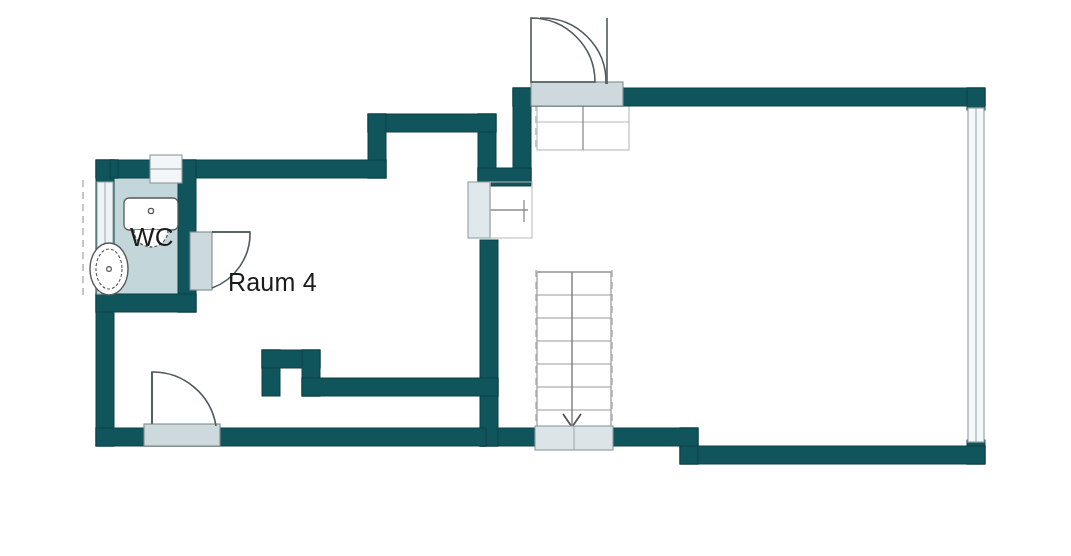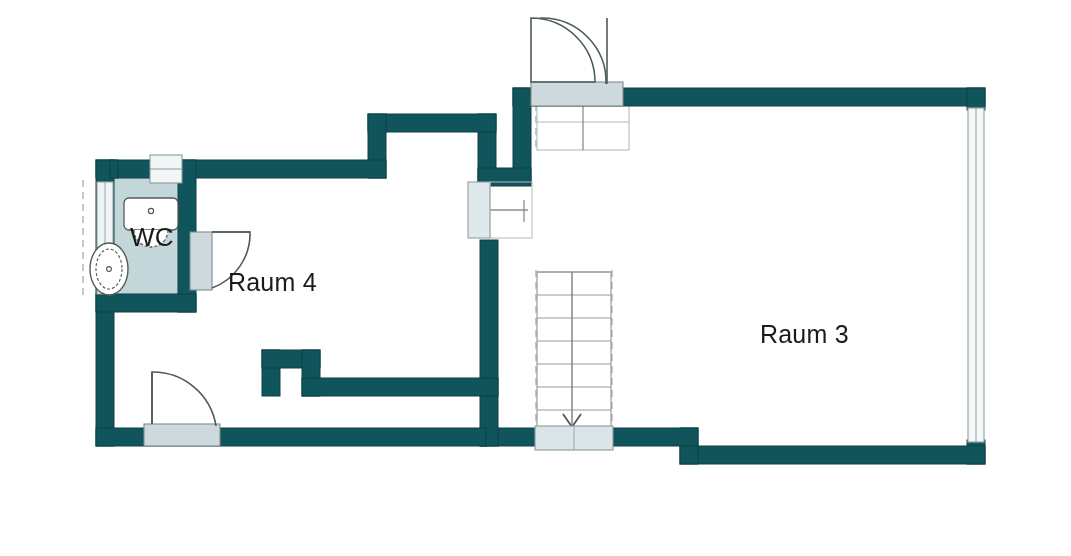--- a/index.html
+++ b/index.html
@@ -197,15 +197,14 @@
       <ellipse cx="109" cy="269" rx="13" ry="20" fill="none" stroke="#55595a" stroke-width="1.1" stroke-dasharray="3,2"></ellipse>
       <circle cx="109" cy="269" r="2.4" fill="none" stroke="#55595a" stroke-width="1.1"></circle>
     </g>
 
   </svg>
 
   <div class="room-label" id="label-wc">WC</div>
 
   <div class="room-label" id="label-raum4">Raum 4</div>
 
-  <div class="room-label" id="label-raum3">Raum 3</div>
 
 </div>
 
 </body></html>

